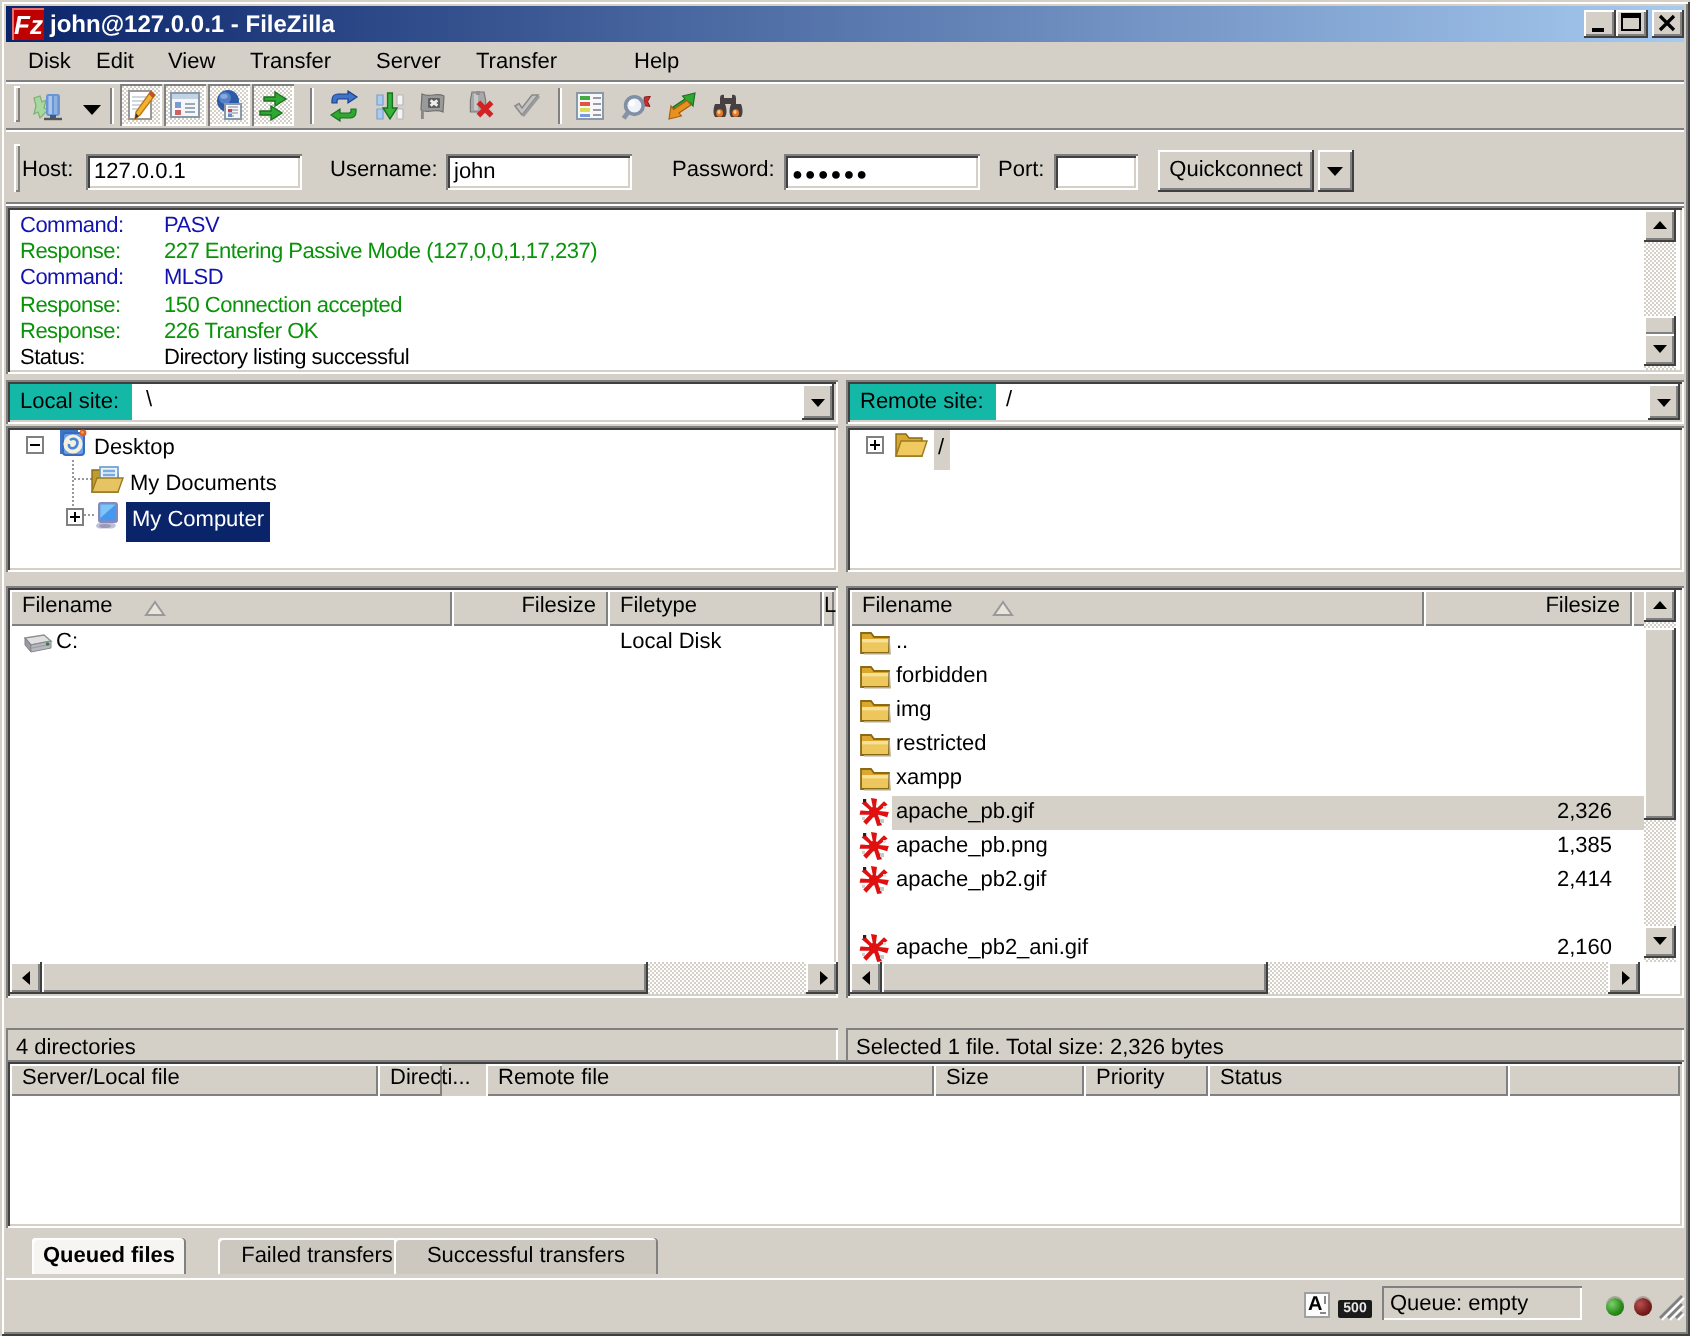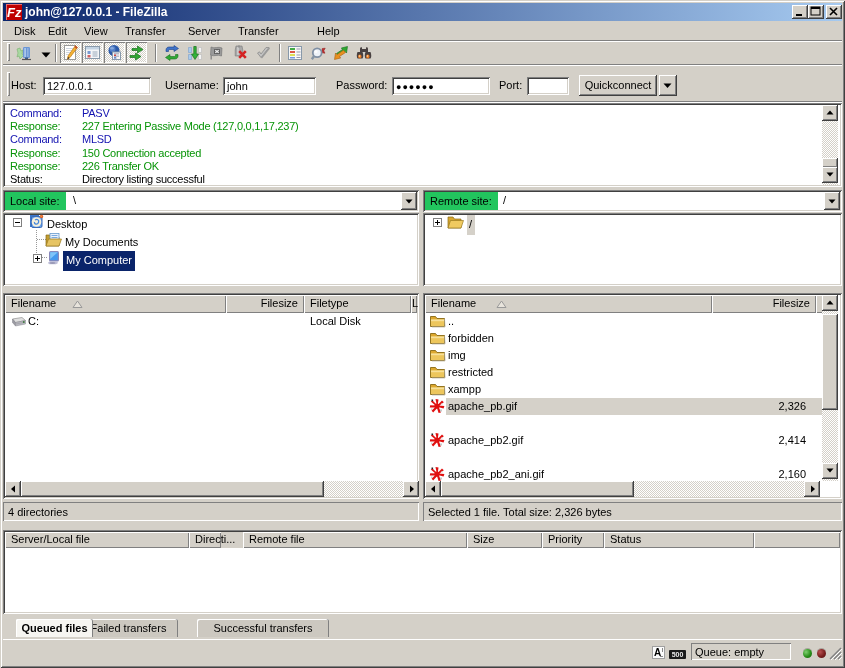--- a/index.html
+++ b/index.html
@@ -35,31 +35,31 @@
   .logbox { left:3px; top:103px; width:839px; height:84px; background:#fff; }
   .logline { position:absolute; left:7px; white-space:pre; letter-spacing:-0.25px; }
   .scroll-v { position:absolute; background:repeating-conic-gradient(#fff 0% 25%, #d4d0c8 0% 50%) 0 0/2px 2px; }
   .sbtn { position:absolute; width:16px; height:16px; background:#d4d0c8;
     box-shadow: inset -1px -1px 0 #404040, inset 1px 1px 0 #fff, inset -2px -2px 0 #808080, inset 2px 2px 0 #d4d0c8; }
   .sbtn svg { position:absolute; left:4px; top:5px; }
   .sthumb { position:absolute; background:#d4d0c8;
     box-shadow: inset -1px -1px 0 #404040, inset 1px 1px 0 #fff, inset -2px -2px 0 #808080, inset 2px 2px 0 #d4d0c8; }
   .combo { position:absolute; height:22px; background:#fff;
     box-shadow: inset 1px 1px 0 #808080, inset -1px -1px 0 #fff, inset 2px 2px 0 #404040, inset -2px -2px 0 #d4d0c8; }
-  .combo .lbl { position:absolute; left:2px; top:2px; bottom:2px; background:#22c55e; padding:3px 6px 0 5px; }
+  .combo .lbl { position:absolute; left:2px; top:2px; bottom:2px; background:#14b8a6; padding:3px 6px 0 5px; }
   .combo .val { position:absolute; top:4px; }
   .dropbtn { position:absolute; top:2px; width:16px; height:18px; background:#d4d0c8;
     box-shadow: inset -1px -1px 0 #404040, inset 1px 1px 0 #fff, inset -2px -2px 0 #808080, inset 2px 2px 0 #d4d0c8; }
   .dropbtn svg, .dropbtn span { position:absolute; left:4px; top:7px; }
   .whitebox { background:#fff; }
   .treerow { position:absolute; height:17px; line-height:17px; white-space:nowrap; }
   .hdrcell { position:absolute; top:0; height:100%; background:#d4d0c8;
     box-shadow: inset 1px 1px 0 #fff, inset -1px -1px 0 #808080; padding:2px 0 0 6px; }
   .listrow { position:absolute; height:17px; line-height:17px; white-space:nowrap; }
-  .statusline { position:absolute; padding-top:3px; padding-left:5px; }
+  .statusline { position:absolute; padding-top:3px; padding-left:5px;margin-top:12px; }
   .tab { position:absolute; height:18px; background:#d4d0c8; padding:3px 0 0 0;
     box-shadow: inset -1px 0 0 #808080, inset 1px 1px 0 #fff, inset 0 1px 0 #fff; border-radius:2px 2px 0 0; }
   .led { position:absolute; width:9px; height:9px; border-radius:50%; }
   .ficon { left:4px; top:0px; }
   .fname { left:23px; }
   .fsize { right:17px; }
   .sel { background:linear-gradient(to right, transparent 21px, #d5d1c9 21px); }
 </style>
 </head>
 <body>
@@ -441,20 +441,40 @@
           <circle cx="8" cy="8" r="2.6"></circle>
         </g>
         <rect x="2.5" y="1.5" width="1.6" height="1.6" fill="#222"></rect>
         <rect x="11" y="11.5" width="2" height="2" fill="#c8c8c8"></rect>
         <rect x="2" y="10.5" width="1.5" height="1.5" fill="#d0d0d0"></rect>
         <rect x="12.5" y="5" width="1.4" height="1.4" fill="#d8d8d8"></rect>
       </svg>
       <span class="abs fname">apache_pb.gif</span>
       <span class="abs fsize">2,326</span>
     </div>
+  <div class="listrow" style="left:2px;top:122px;width:398px">
+      <svg class="abs ficon" width="16" height="16" viewBox="0 0 16 16">
+        <g fill="#e01010">
+          <path d="M6.5 1 L9.5 1.5 L8.8 6.5 L7.6 6.6 Z"></path>
+          <path d="M1.8 3.6 L3.6 2.4 L7.8 6.8 L7 8 Z"></path>
+          <path d="M13 2.6 L14.8 4.2 L9.8 8 L8.8 6.8 Z"></path>
+          <path d="M0.8 9.4 L1.2 7.2 L7.2 7.6 L7.2 9.4 Z"></path>
+          <path d="M15.4 8 L14.6 10.6 L8.8 8.9 L9.2 7.4 Z"></path>
+          <path d="M4.2 14.4 L2.6 12.8 L6.8 8.4 L8.4 9.8 Z"></path>
+          <path d="M12 14.6 L9.6 15 L7.8 9.2 L9.6 8.7 Z"></path>
+          <circle cx="8" cy="8" r="2.6"></circle>
+        </g>
+        <rect x="2.5" y="1.5" width="1.6" height="1.6" fill="#222"></rect>
+        <rect x="11" y="11.5" width="2" height="2" fill="#c8c8c8"></rect>
+        <rect x="2" y="10.5" width="1.5" height="1.5" fill="#d0d0d0"></rect>
+        <rect x="12.5" y="5" width="1.4" height="1.4" fill="#d8d8d8"></rect>
+      </svg>
+      <span class="abs fname">apache_pb.png</span>
+      <span class="abs fsize">1,385</span>
+    </div>
   <div class="listrow" style="left:2px;top:139px;width:398px">
       <svg class="abs ficon" width="16" height="16" viewBox="0 0 16 16">
         <g fill="#e01010">
           <path d="M6.5 1 L9.5 1.5 L8.8 6.5 L7.6 6.6 Z"></path>
           <path d="M1.8 3.6 L3.6 2.4 L7.8 6.8 L7 8 Z"></path>
           <path d="M13 2.6 L14.8 4.2 L9.8 8 L8.8 6.8 Z"></path>
           <path d="M0.8 9.4 L1.2 7.2 L7.2 7.6 L7.2 9.4 Z"></path>
           <path d="M15.4 8 L14.6 10.6 L8.8 8.9 L9.2 7.4 Z"></path>
           <path d="M4.2 14.4 L2.6 12.8 L6.8 8.4 L8.4 9.8 Z"></path>
           <path d="M12 14.6 L9.6 15 L7.8 9.2 L9.6 8.7 Z"></path>
@@ -526,21 +546,21 @@
     <div class="hdrcell" style="left:0;width:184px;padding-top:1px">Server/Local file</div>
     <div class="hdrcell" style="left:184px;width:32px;padding-top:1px">Directi...</div>
     <div class="hdrcell" style="left:238px;width:224px;padding-top:1px">Remote file</div>
     <div class="hdrcell" style="left:462px;width:75px;padding-right:6px;padding-top:1px">Size</div>
     <div class="hdrcell" style="left:537px;width:62px;padding-top:1px">Priority</div>
     <div class="hdrcell" style="left:599px;width:150px;padding-top:1px">Status</div>
     <div class="hdrcell" style="left:749px;width:86px;padding-top:1px"></div>
   </div>
 </div>
 
-<div class="tab" style="left:79px;top:619px;width:99px;text-align:center;background:#ccc8c0">Failed transfers</div>
+<div class="tab" style="left:109px;top:619px;width:99px;text-align:center;background:#ccc8c0">Failed transfers</div>
 <div class="tab" style="left:197px;top:619px;width:132px;text-align:center;background:#ccc8c0">Successful transfers</div>
 <div class="tab" style="left:16px;top:619px;width:77px;text-align:center;font-weight:bold;background:#f6f5f1;border-radius:2px 2px 0 0">Queued files</div>
 
 <div class="abs" style="left:3px;top:639px;width:839px;height:1px;background:#fff"></div>
 <div class="abs" style="left:3px;top:641px;width:839px;height:21px">
   <div class="abs" style="left:649px;top:5px;width:13px;height:13px;background:#fcfcfc;border:1px solid #a0a0a0;font-weight:bold;font-size:10px;padding:0 0 0 1px">A<span style="position:absolute;right:1px;top:1px;width:1px;height:4px;background:#888"></span><span style="position:absolute;right:1px;bottom:1px;width:3px;height:1px;background:#888"></span></div>
   <div class="abs" style="left:666px;top:9px;width:17px;height:9px;background:#1a1a1a;border-radius:1px;color:#e8e8e8;font-size:7px;font-weight:bold;text-align:center;line-height:9px;letter-spacing:0">500</div>
   <div class="abs sunken1" style="left:688px;top:2px;width:100px;height:17px;padding:3px 0 0 4px">Queue: empty</div>
   <div class="led" style="left:800px;top:8px;background:radial-gradient(circle at 3px 3px,#7fcf6f,#2a8f1a 55%,#145f0a);box-shadow:0 -1px 0 #a8a49c"></div>
   <div class="led" style="left:814px;top:8px;background:radial-gradient(circle at 3px 3px,#b85050,#7a1f1f 55%,#4f0f0f);box-shadow:0 -1px 0 #a8a49c"></div>

